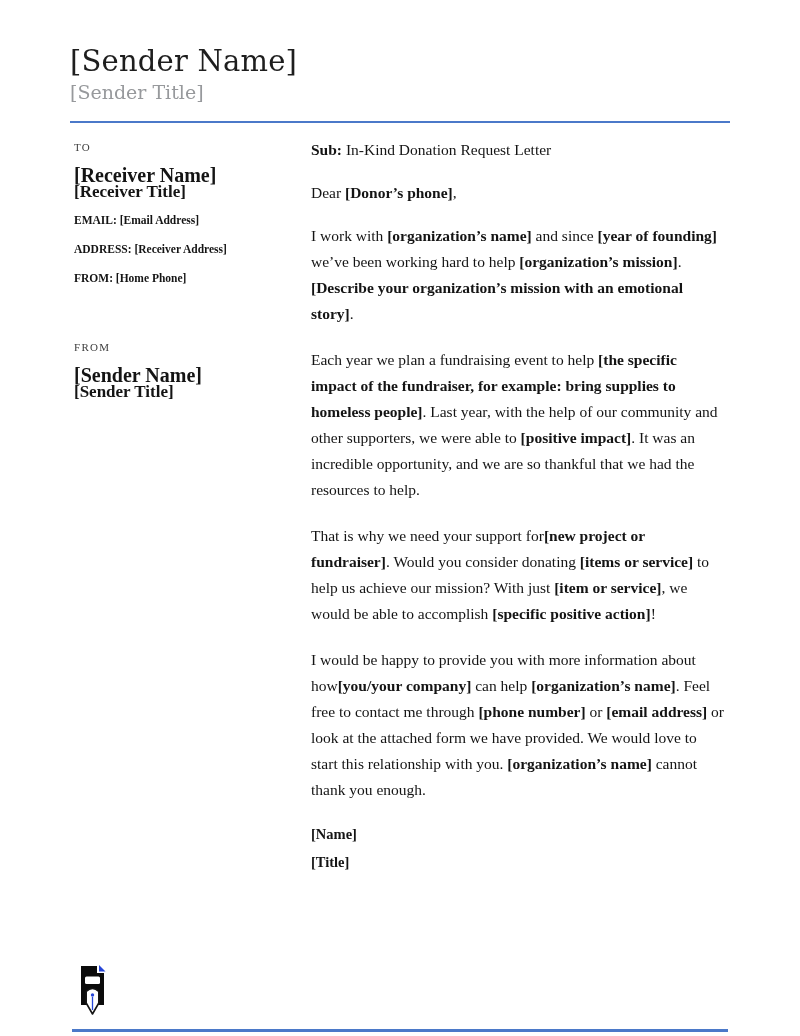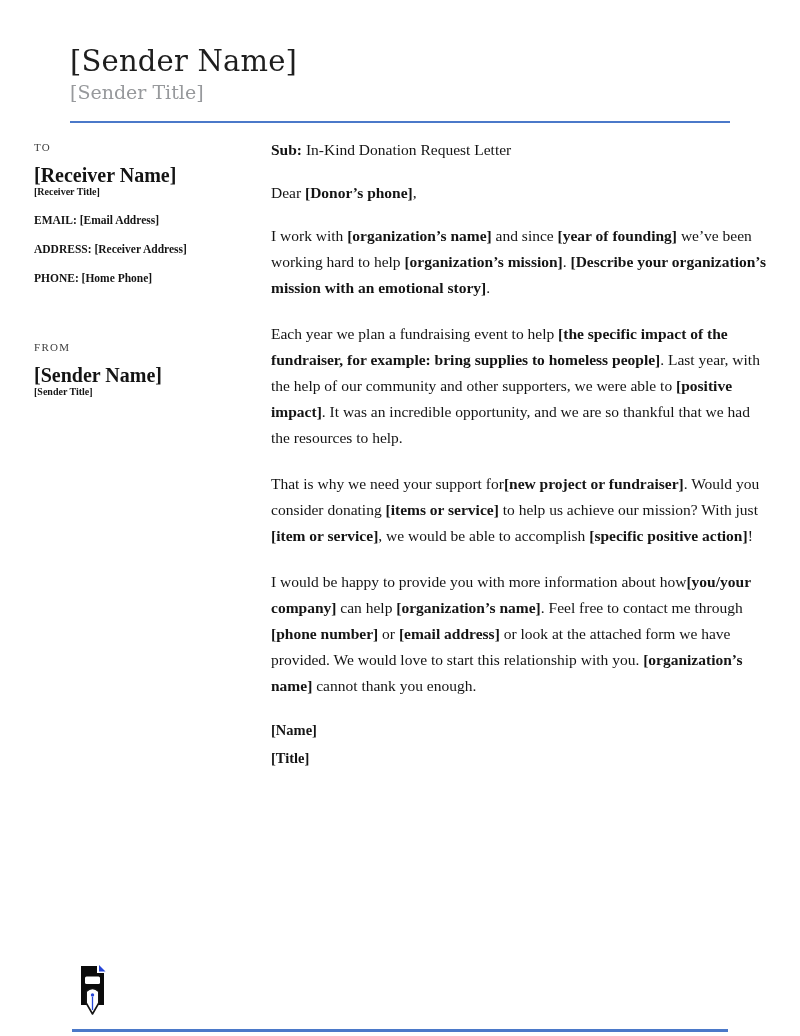--- a/index.html
+++ b/index.html
@@ -29,38 +29,38 @@
     line-height: 24px;
     color: #97999c;
     margin-top: 2px;
   }
   .divider {
     margin: 17px 70px 0 70px;
     height: 2px;
     background: #4b79c9;
   }
   
-  .columns { display: flex; padding: 0 34px; }
+  .columns { display: flex; padding: 0 74px; }
   .left-col  { width: 237px; flex: none; }
   .right-col { flex: 1; }
 
   .block-label {
     margin-top: 18px;
     font-size: 11px;
     letter-spacing: 1.3px;
     color: #3d3d3d;
   }
   .party-name {
     margin-top: 14px;
     font-size: 20px;
     font-weight: bold;
     line-height: 17px;
   }
   .party-title {
-    font-size: 10px;
+    font-size: 17px;
     font-weight: bold;
     line-height: 15px;
   }
   .contact-line {
     margin-top: 14px;
     font-size: 11.5px;
     font-weight: bold;
     line-height: 15px;
   }
   .from-label { margin-top: 55px; }
@@ -115,21 +115,21 @@
   <div class="columns">
 
     <div class="left-col">
       <div class="block-label">TO</div>
 
       <div class="party-name">[Receiver Name]</div>
       <div class="party-title">[Receiver Title]</div>
 
       <div class="contact-line">EMAIL: [Email Address]</div>
       <div class="contact-line">ADDRESS: [Receiver Address]</div>
-      <div class="contact-line">PHONE: [Home Phone]</div>
+      <div class="contact-line">FROM: [Home Phone]</div>
 
       <div class="block-label from-label">FROM</div>
 
       <div class="party-name">[Sender Name]</div>
       <div class="party-title">[Sender Title]</div>
     </div>
 
     <div class="right-col">
       <div class="subject"><span class="b">Sub:</span><span> In-Kind Donation Request Letter</span></div>
 

